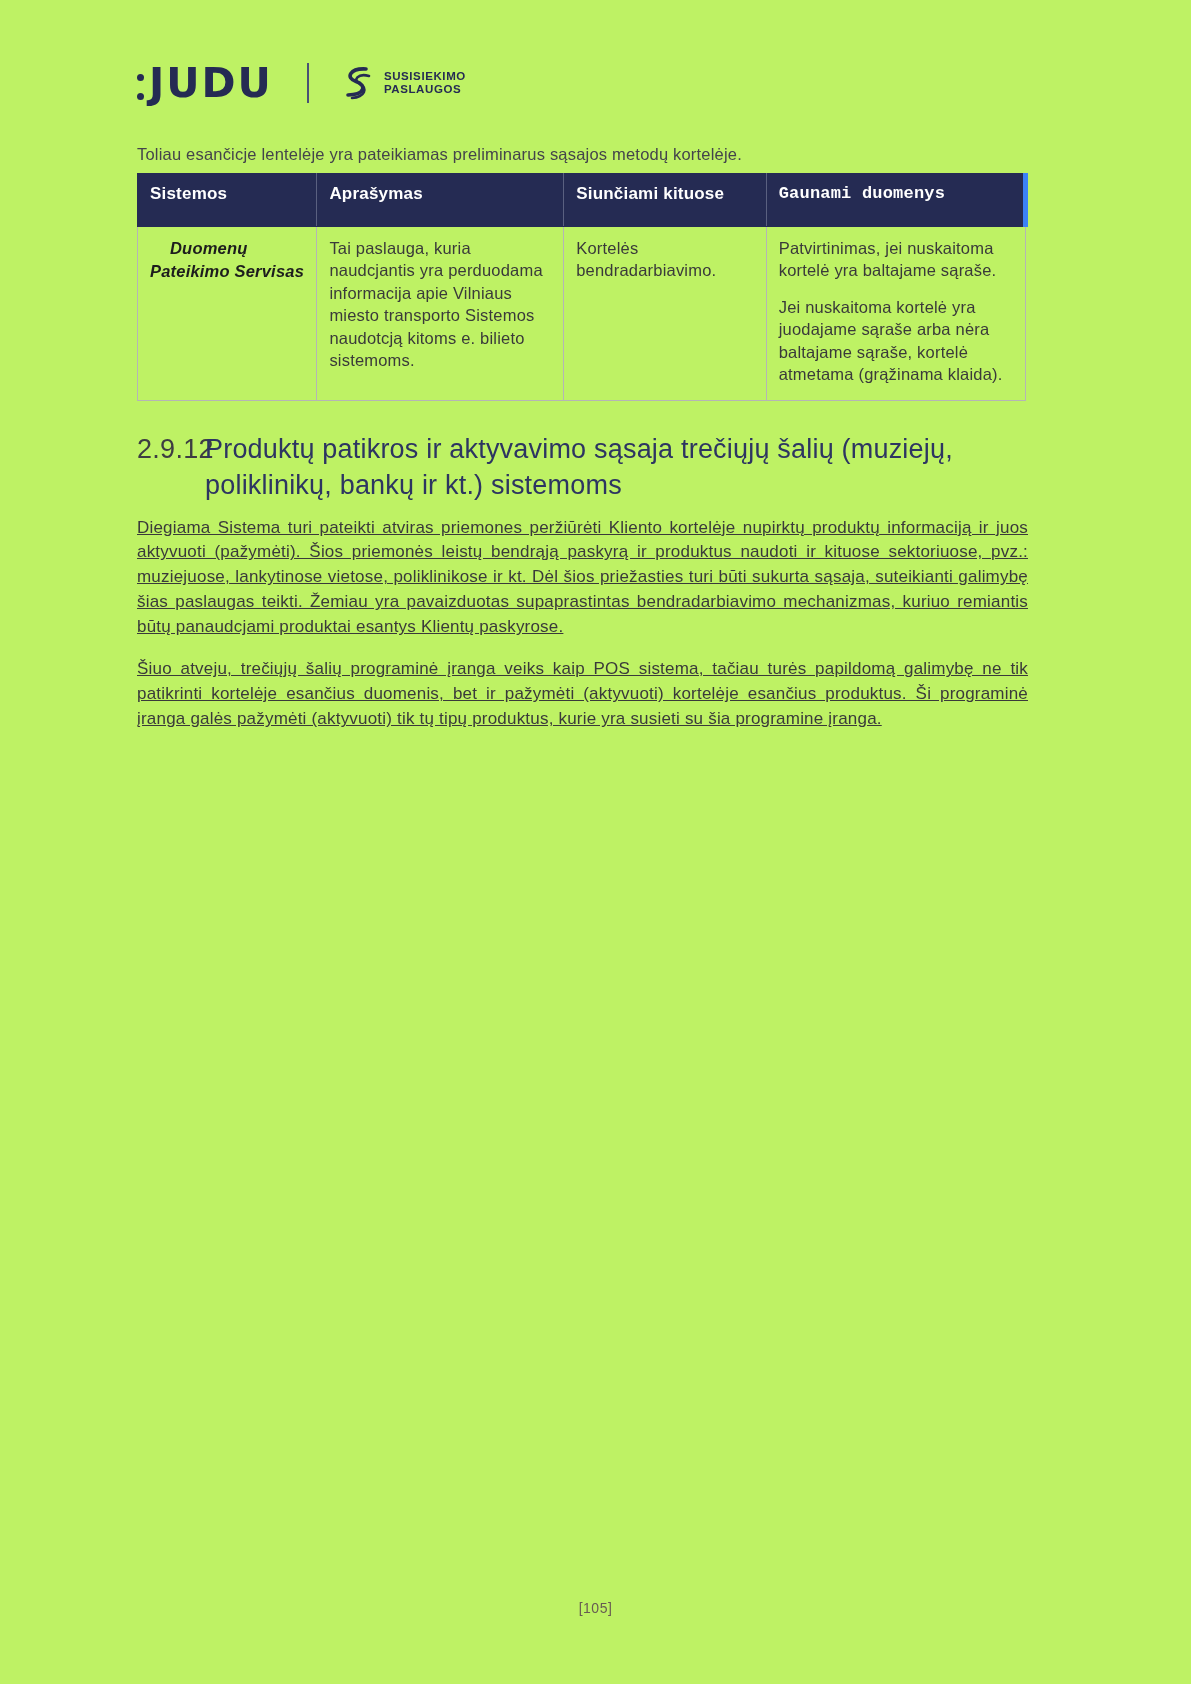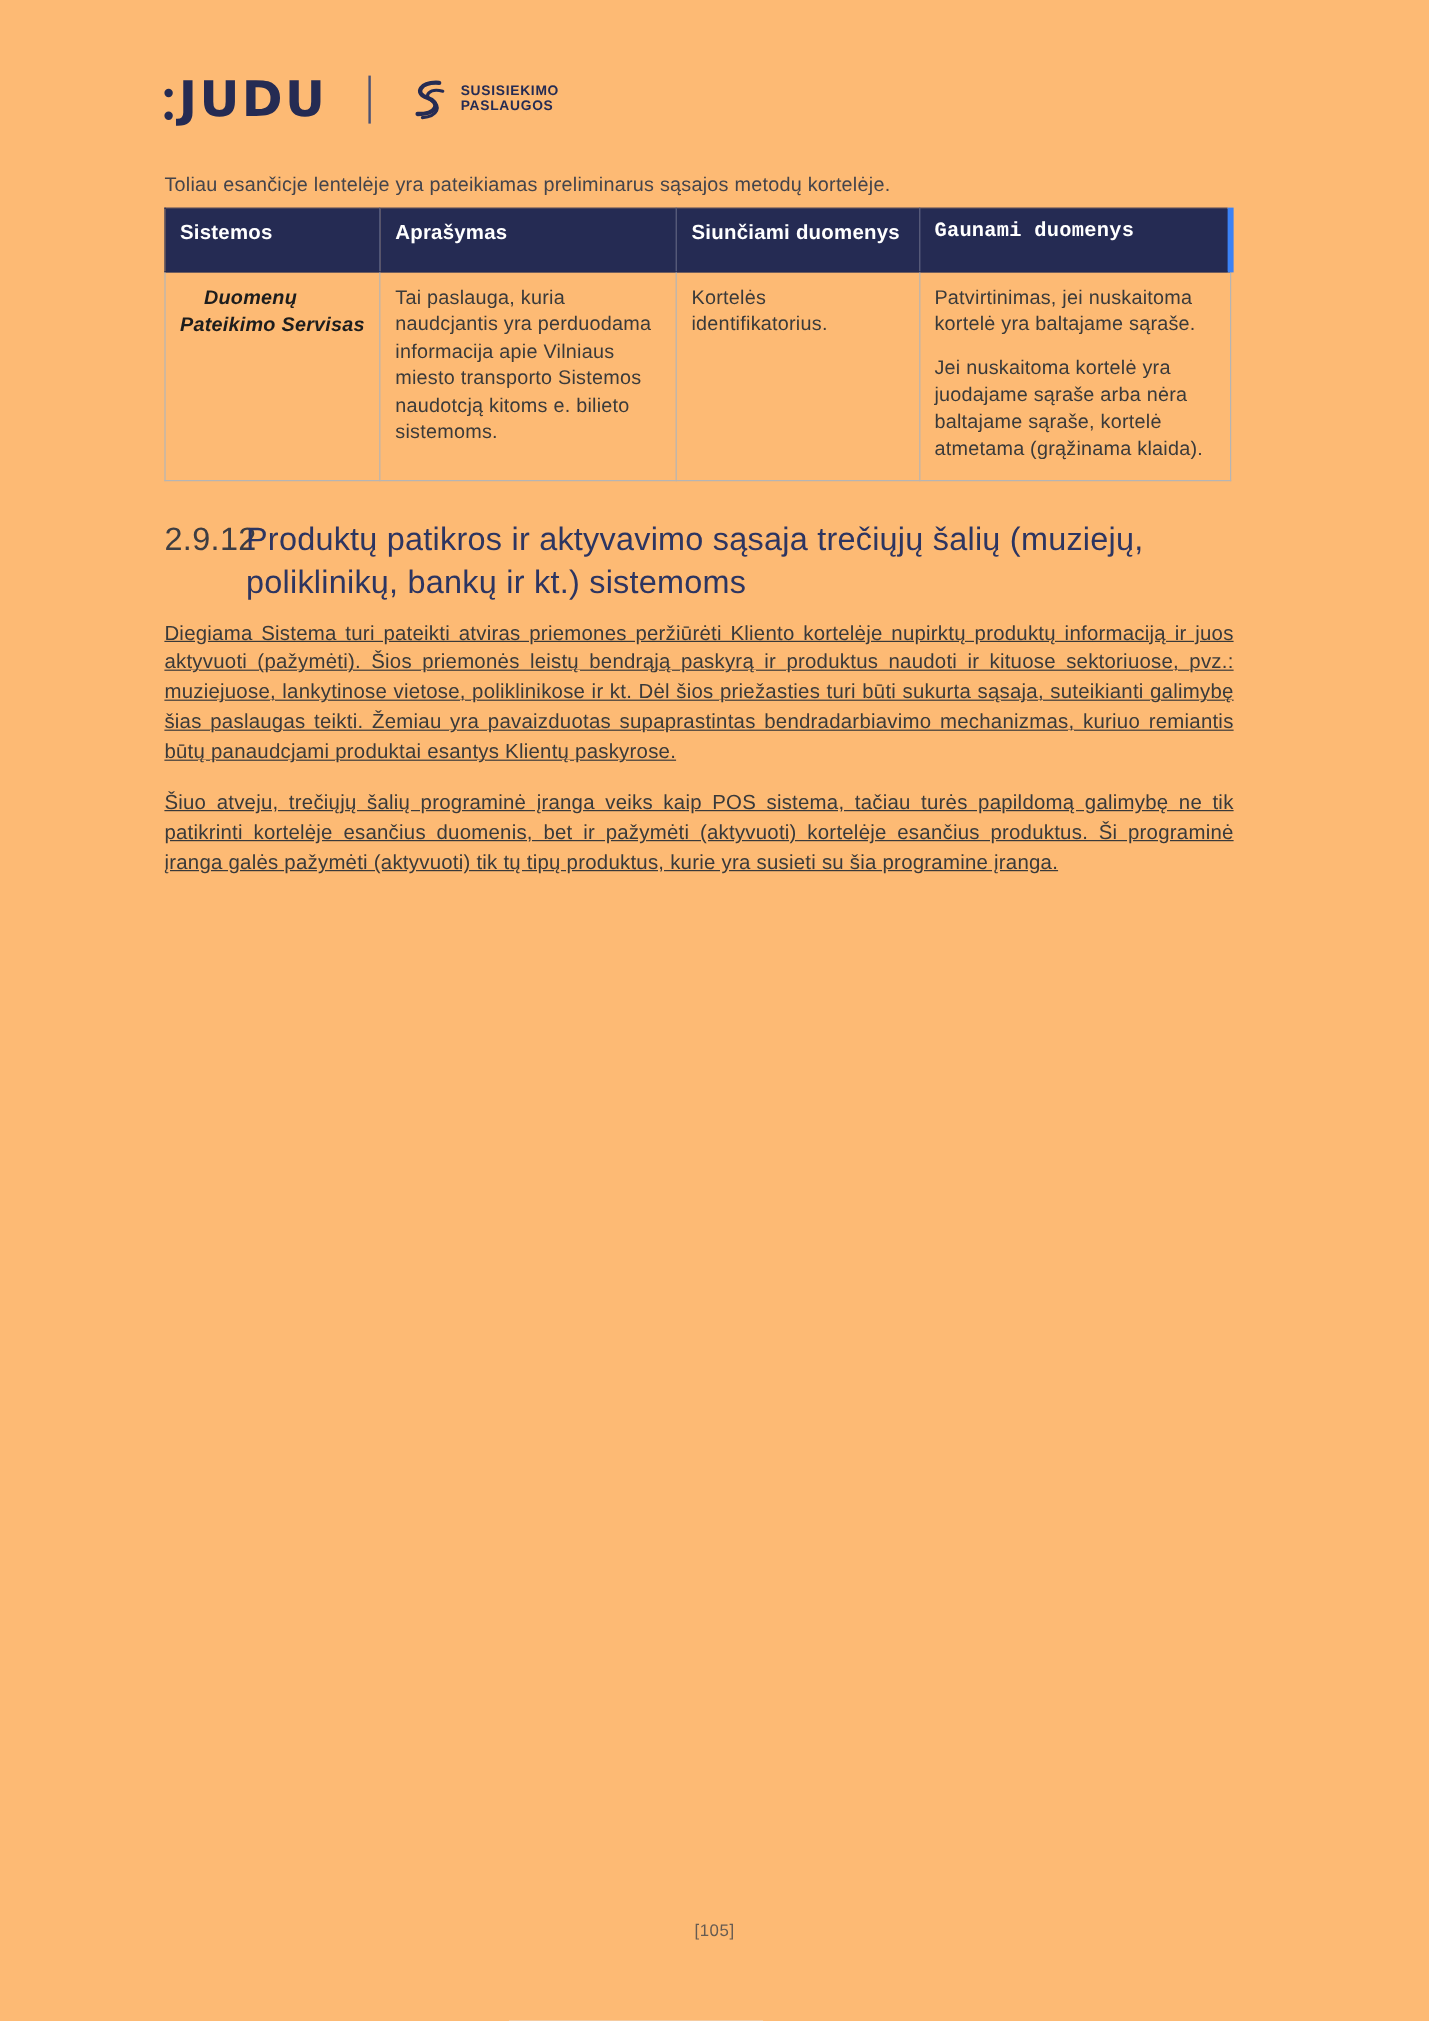--- a/index.html
+++ b/index.html
@@ -1,20 +1,20 @@
 <!DOCTYPE html>
 <html><head>
 <meta charset="utf-8">
 <style>
   * { margin:0; padding:0; box-sizing:border-box; }
   html,body { background:#e8e8e8; }
   .page {
     position:relative;
     width:1191px; height:1684px;
-    background:#fdba74;
+    background:#bef264;
     font-family:"Liberation Sans", sans-serif;
     color:#3a3a3a;
     margin:0 auto;
     overflow:hidden;
   }
   .content {
     position:absolute;
     left:137px; top:57px;
     width:891px;
   }
@@ -125,31 +125,31 @@
       <colgroup>
           <col class="c1">
           <col class="c2">
           <col class="c3">
           <col class="c4">
         </colgroup>
       <thead>
         <tr>
           <th>Sistemos</th>
           <th>Aprašymas</th>
-          <th>Siunčiami duomenys</th>
+          <th>Siunčiami kituose</th>
           <th>Gaunami duomenys</th>
         </tr>
       </thead>
       <tbody>
         <tr>
           <td>
             <span class="cell-metodas-text">Duomenų Pateikimo Servisas</span>
           </td>
           <td>Tai paslauga, kuria naudcjantis yra perduodama informacija apie Vilniaus miesto transporto Sistemos naudotcją kitoms e. bilieto sistemoms.</td>
-          <td>Kortelės identifikatorius.</td>
+          <td>Kortelės bendradarbiavimo.</td>
           <td>
             <p>Patvirtinimas, jei nuskaitoma kortelė yra baltajame sąraše.</p>
             <p>Jei nuskaitoma kortelė yra juodajame sąraše arba nėra baltajame sąraše, kortelė atmetama (grąžinama klaida).</p>
           </td>
         </tr>
       </tbody>
     </table>
 
     <div class="section-heading">
       <span class="section-number">2.9.12</span>

